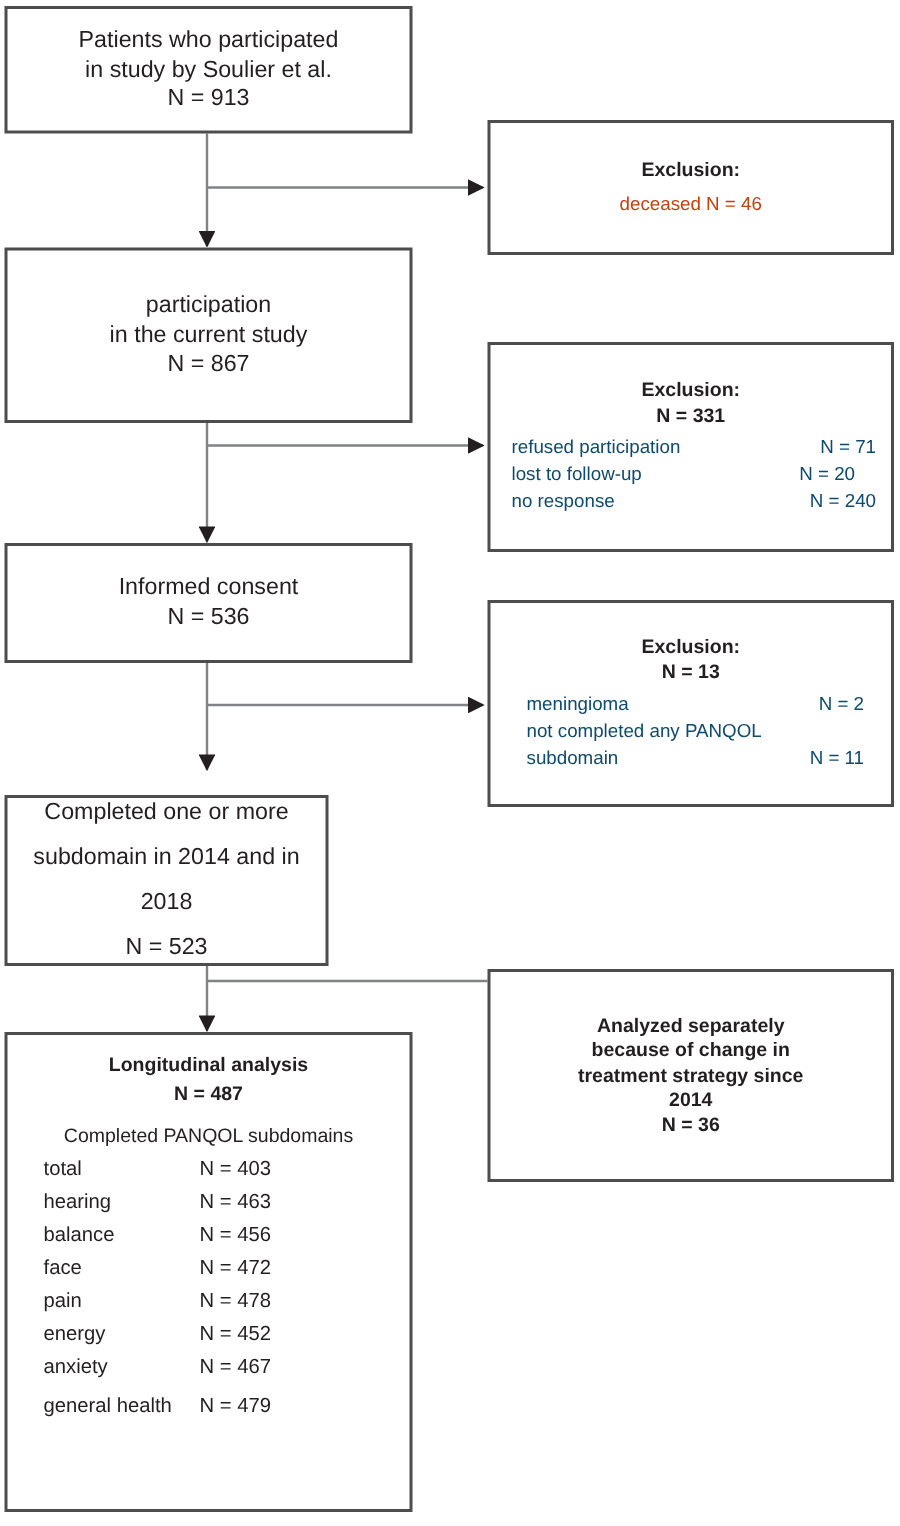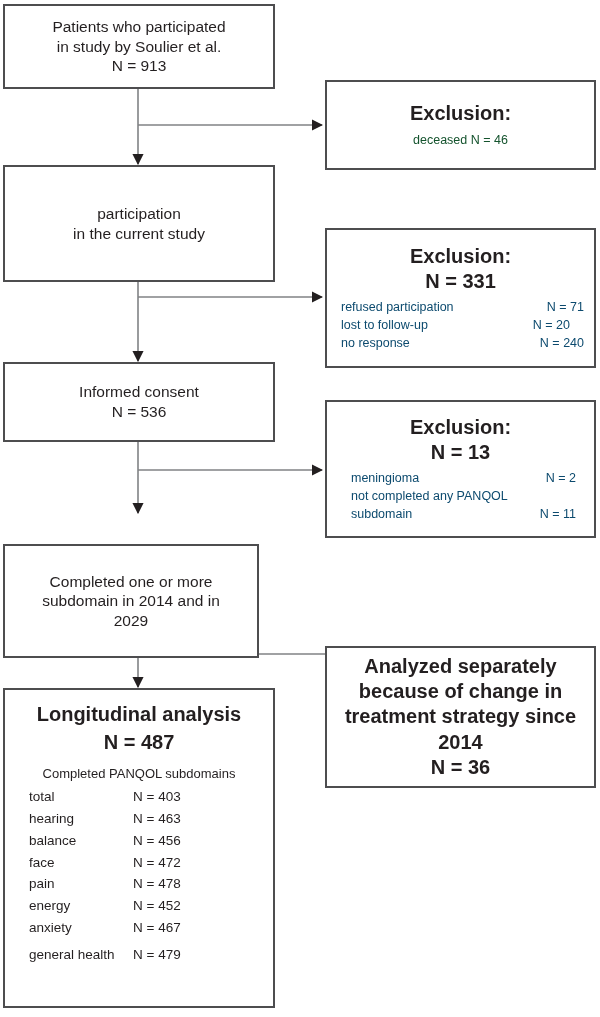--- a/index.html
+++ b/index.html
@@ -41,26 +41,26 @@
   .box .line {
     display: block;
     width: 100%;
   }
   .t-main {
     font-size: 15.5px;
     color: #231f20;
   }
   .t-bold {
     font-weight: bold;
-    font-size: 20px;
+    font-size: 13px;
     color: #231f20;
   }
   .t-small {
     font-size: 12.5px;
-    color: #14532d;
+    color: #c2410c;
   }
   .t-small-bold {
     font-size: 13px;
     font-weight: normal;
     color: #231f20;
   }
   
   .detail-list {
     width: 100%;
     box-sizing: border-box;
@@ -145,20 +145,21 @@
   </div>
 
   <div class="box" style="left:325px; top:80px; width:271px; height:90px;">
     <span class="line t-bold">Exclusion:</span>
     <span class="line t-small" style="margin-top:7px;">deceased N = 46</span>
   </div>
 
   <div class="box" style="left:3px; top:165px; width:272px; height:117px;">
     <span class="line t-main">participation</span>
     <span class="line t-main">in the current study</span>
+    <span class="line t-main">N = 867</span>
   </div>
 
   <div class="box" style="left:325px; top:228px; width:271px; height:140px;">
     <span class="line t-bold">Exclusion:</span>
     <span class="line t-bold">N = 331</span>
     <div class="detail-list" style="margin-top:4px;">
       <div class="detail-row">
         <span class="d-label">refused participation</span>
         <span class="d-value">N = 71</span>
       </div>
@@ -190,24 +191,25 @@
         <span class="d-label">not completed any PANQOL</span>
         <span class="d-value"></span>
       </div>
       <div class="detail-row">
         <span class="d-label">subdomain</span>
         <span class="d-value">N = 11</span>
       </div>
     </div>
   </div>
 
-  <div class="box" style="left:3px; top:544px; width:256px; height:114px;">
+  <div class="box" style="left:3px; top:530px; width:216px; height:114px;justify-content:space-between;">
     <span class="line t-main">Completed one or more</span>
     <span class="line t-main">subdomain in 2014 and in</span>
-    <span class="line t-main">2029</span>
+    <span class="line t-main">2018</span>
+    <span class="line t-main">N = 523</span>
   </div>
 
   <div class="box" style="left:3px; top:688px; width:272px; height:320px; justify-content:flex-start; padding-top:12px;">
     <span class="line t-bold">Longitudinal analysis</span>
     <span class="line t-bold" style="margin-top:3px;">N = 487</span>
     <div class="spacer-6"></div>
     <div class="hdr-block">
       <span class="line t-small-bold">Completed PANQOL subdomains</span>
     </div>
     <div class="sub-list">

